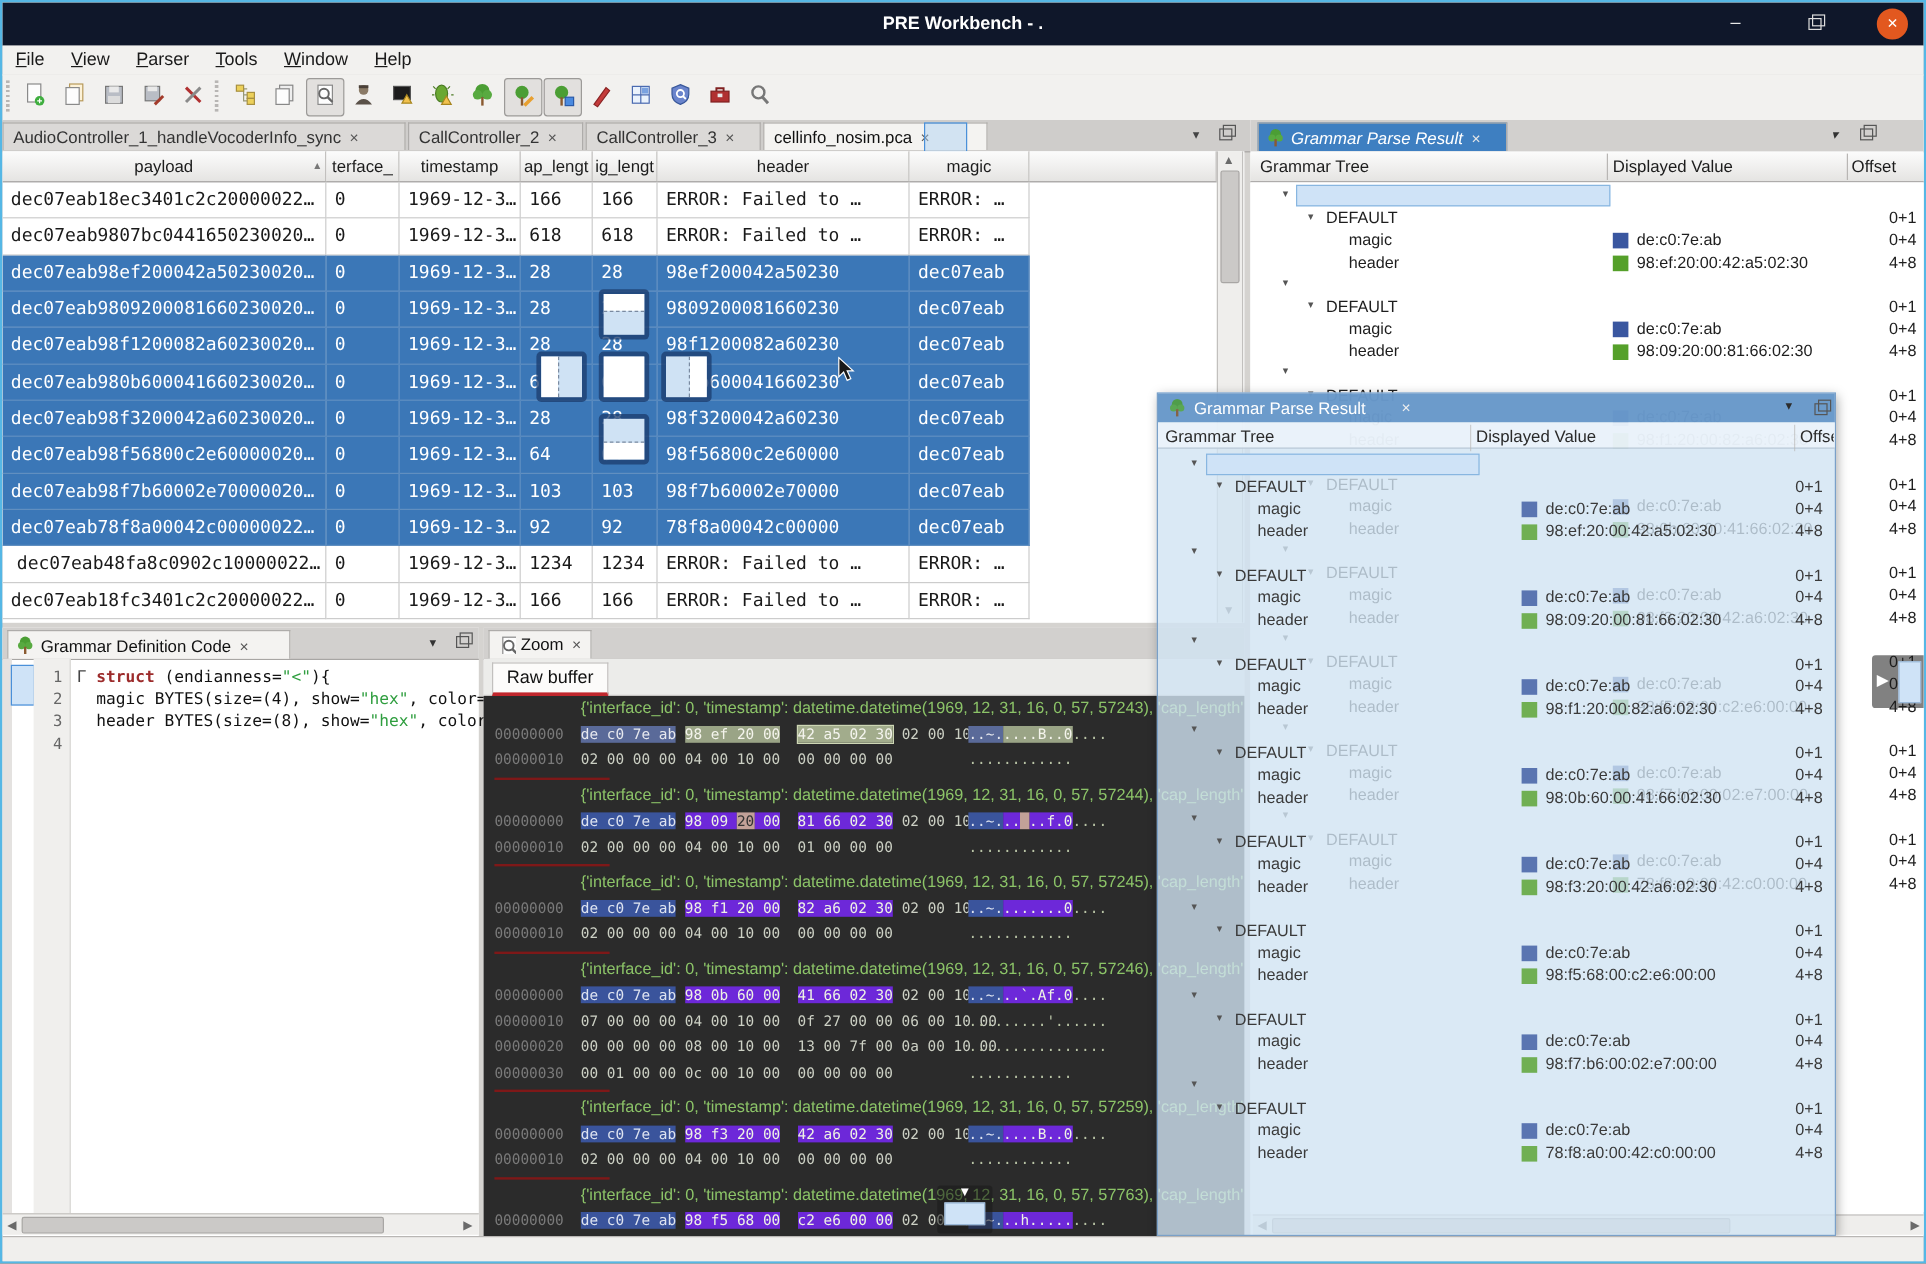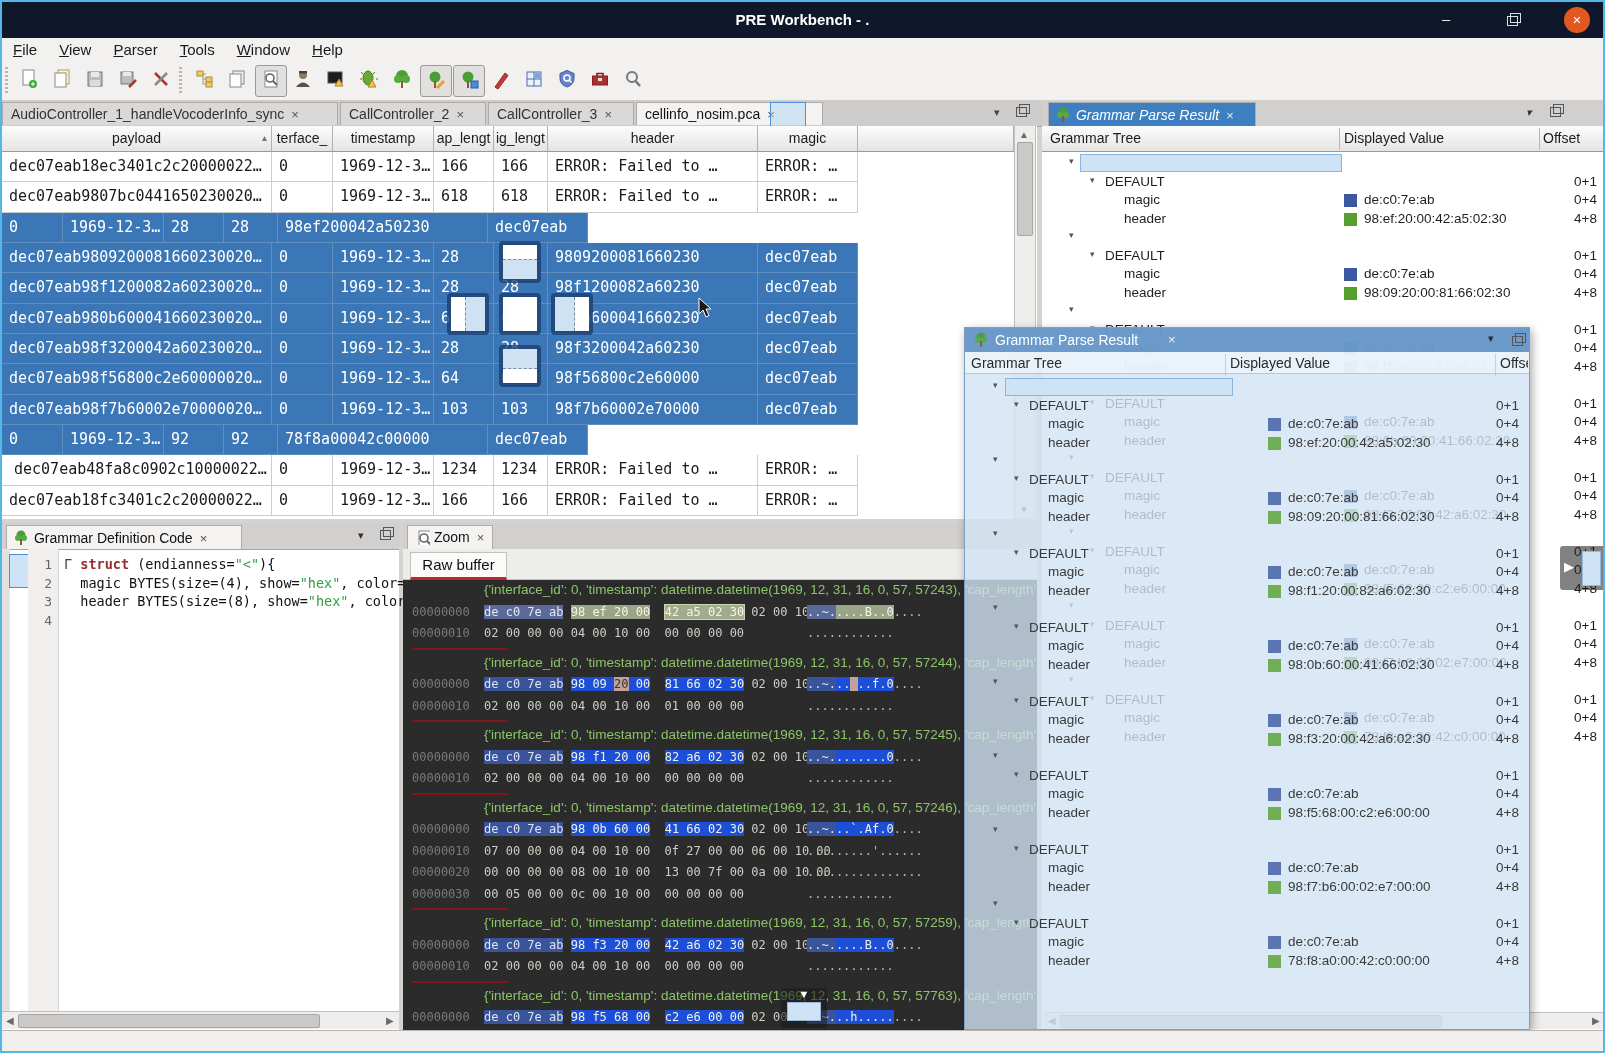--- a/index.html
+++ b/index.html
@@ -83,21 +83,21 @@
   .subtab{position:absolute;left:7px;top:3px;width:97px;height:28px;background:#fcfbfa;border:1px solid #c2c0be;
           border-bottom:3px solid #c0272d;box-sizing:border-box;font-size:15px;color:#111;text-align:center;padding-top:3px;}
   .hexarea{position:absolute;left:0;top:57px;width:100%;height:450px;background:#2b2b2b;overflow:hidden;
            font-family:"DejaVu Sans Mono",monospace;font-size:12px;}
   .hexline{position:relative;height:21.5px;white-space:pre;}
   .hexmeta{position:absolute;left:81px;top:2px;color:#8cc468;font-family:"Liberation Sans",sans-serif;font-size:13.5px;white-space:pre;}
   .hexaddr{position:absolute;left:9px;top:3px;color:#7a7a7a;}
   .hexbytes{position:absolute;left:81px;top:3px;color:#ccd0c4;}
   .hexascii{position:absolute;left:404px;top:3px;color:#b9c4a6;}
   .hx-b{background:#3a549c;color:#dde3f0;} .hx-b1{background:#5a6a99;color:#e6e8ee;}
-  .hx-g{background:#1d4ed8;color:#eef2e4;} .hx-s1{background:#9aa486;color:#f4f4ec;}
+  .hx-g{background:#6d28d9;color:#eef2e4;} .hx-s1{background:#9aa486;color:#f4f4ec;}
   .hx-s2{background:#a2ac8c;color:#f4f4ee;box-shadow:0 0 0 1px #cdd6b4;} .hx-p{background:#c2a198;color:#333;}
   .redsep{height:2px;width:96px;background:#7e1818;margin:3px 0 3px 9px;}
   
   .dockcell{position:absolute;width:42px;height:42px;background:rgba(28,62,112,0.78);border-radius:4px;}
   .dockinner{position:absolute;left:4px;top:4px;width:34px;height:34px;background:#cfe2f4;overflow:hidden;}
   .dockwhite{position:absolute;background:#fff;}
   .dashline{position:absolute;border-top:1px dashed #7a8aa0;}
   .dashlinev{position:absolute;border-left:1px dashed #7a8aa0;}
   .edgedock{position:absolute;background:rgba(25,25,25,0.55);border-radius:3px;color:#fff;}
   
@@ -243,20 +243,21 @@
       <div class="prow" style="top: 56.33px; height: 30.33px;">
         <div class="pcell" style="width: 270px; height: 30.33px;">dec07eab9807bc0441650230020…</div>
         <div class="pcell" style="width: 61px; height: 30.33px;">0</div>
         <div class="pcell" style="width: 101px; height: 30.33px;">1969-12-3…</div>
         <div class="pcell" style="width: 60px; height: 30.33px;">618</div>
         <div class="pcell" style="width: 54px; height: 30.33px;">618</div>
         <div class="pcell" style="width: 210px; height: 30.33px;">ERROR: Failed to …</div>
         <div class="pcell" style="width: 100px; height: 30.33px;">ERROR: …</div>
       </div>
       <div class="prow sel" style="top: 86.66px; height: 30.33px;">
+        <div class="pcell" style="width: 270px; height: 30.33px;">dec07eab98ef200042a50230020…</div>
         <div class="pcell" style="width: 61px; height: 30.33px;">0</div>
         <div class="pcell" style="width: 101px; height: 30.33px;">1969-12-3…</div>
         <div class="pcell" style="width: 60px; height: 30.33px;">28</div>
         <div class="pcell" style="width: 54px; height: 30.33px;">28</div>
         <div class="pcell" style="width: 210px; height: 30.33px;">98ef200042a50230</div>
         <div class="pcell" style="width: 100px; height: 30.33px;">dec07eab</div>
       </div>
       <div class="prow sel" style="top: 116.99px; height: 30.33px;">
         <div class="pcell" style="width: 270px; height: 30.33px;">dec07eab9809200081660230020…</div>
         <div class="pcell" style="width: 61px; height: 30.33px;">0</div>
@@ -305,20 +306,21 @@
       <div class="prow sel" style="top: 268.64px; height: 30.33px;">
         <div class="pcell" style="width: 270px; height: 30.33px;">dec07eab98f7b60002e70000020…</div>
         <div class="pcell" style="width: 61px; height: 30.33px;">0</div>
         <div class="pcell" style="width: 101px; height: 30.33px;">1969-12-3…</div>
         <div class="pcell" style="width: 60px; height: 30.33px;">103</div>
         <div class="pcell" style="width: 54px; height: 30.33px;">103</div>
         <div class="pcell" style="width: 210px; height: 30.33px;">98f7b60002e70000</div>
         <div class="pcell" style="width: 100px; height: 30.33px;">dec07eab</div>
       </div>
       <div class="prow sel" style="top: 298.97px; height: 30.33px;">
+        <div class="pcell" style="width: 270px; height: 30.33px;">dec07eab78f8a00042c00000022…</div>
         <div class="pcell" style="width: 61px; height: 30.33px;">0</div>
         <div class="pcell" style="width: 101px; height: 30.33px;">1969-12-3…</div>
         <div class="pcell" style="width: 60px; height: 30.33px;">92</div>
         <div class="pcell" style="width: 54px; height: 30.33px;">92</div>
         <div class="pcell" style="width: 210px; height: 30.33px;">78f8a00042c00000</div>
         <div class="pcell" style="width: 100px; height: 30.33px;">dec07eab</div>
       </div>
       <div class="prow" style="top: 329.3px; height: 30.33px;">
         <div class="pcell" style="width: 270px; height: 30.33px; padding-left: 12px;">dec07eab48fa8c0902c10000022…</div>
         <div class="pcell" style="width: 61px; height: 30.33px;">0</div>
@@ -582,21 +584,21 @@
         <div class="hexline"><div class="hexaddr">00000010</div><div class="hexbytes"><span>02 00 00 00 04 00 10 00  01 00 00 00</span></div><div class="hexascii"><span>............</span></div></div>
         <div class="redsep"></div>
         <div class="hexline"><div class="hexmeta">{'interface_id': 0, 'timestamp': datetime.datetime(1969, 12, 31, 16, 0, 57, 57245), 'cap_length': 28</div></div>
         <div class="hexline"><div class="hexaddr">00000000</div><div class="hexbytes"><span class="hx-b">de c0 7e ab</span><span> </span><span class="hx-g">98 f1 20 00</span><span>  </span><span class="hx-g">82 a6 02 30</span><span> 02 00 10 00</span></div><div class="hexascii"><span class="hx-b">..~.</span><span class="hx-g">.......0</span><span>....</span></div></div>
         <div class="hexline"><div class="hexaddr">00000010</div><div class="hexbytes"><span>02 00 00 00 04 00 10 00  00 00 00 00</span></div><div class="hexascii"><span>............</span></div></div>
         <div class="redsep"></div>
         <div class="hexline"><div class="hexmeta">{'interface_id': 0, 'timestamp': datetime.datetime(1969, 12, 31, 16, 0, 57, 57246), 'cap_length': 60</div></div>
         <div class="hexline"><div class="hexaddr">00000000</div><div class="hexbytes"><span class="hx-b">de c0 7e ab</span><span> </span><span class="hx-g">98 0b 60 00</span><span>  </span><span class="hx-g">41 66 02 30</span><span> 02 00 10 00</span></div><div class="hexascii"><span class="hx-b">..~.</span><span class="hx-g">..`.Af.0</span><span>....</span></div></div>
         <div class="hexline"><div class="hexaddr">00000010</div><div class="hexbytes"><span>07 00 00 00 04 00 10 00  0f 27 00 00 06 00 10 00</span></div><div class="hexascii"><span>.........'......</span></div></div>
         <div class="hexline"><div class="hexaddr">00000020</div><div class="hexbytes"><span>00 00 00 00 08 00 10 00  13 00 7f 00 0a 00 10 00</span></div><div class="hexascii"><span>................</span></div></div>
-        <div class="hexline"><div class="hexaddr">00000030</div><div class="hexbytes"><span>00 05 00 00 0c 00 10 00  00 00 00 00</span></div><div class="hexascii"><span>............</span></div></div>
+        <div class="hexline"><div class="hexaddr">00000030</div><div class="hexbytes"><span>00 01 00 00 0c 00 10 00  00 00 00 00</span></div><div class="hexascii"><span>............</span></div></div>
         <div class="redsep"></div>
         <div class="hexline"><div class="hexmeta">{'interface_id': 0, 'timestamp': datetime.datetime(1969, 12, 31, 16, 0, 57, 57259), 'cap_length': 28</div></div>
         <div class="hexline"><div class="hexaddr">00000000</div><div class="hexbytes"><span class="hx-b">de c0 7e ab</span><span> </span><span class="hx-g">98 f3 20 00</span><span>  </span><span class="hx-g">42 a6 02 30</span><span> 02 00 10 00</span></div><div class="hexascii"><span class="hx-b">..~.</span><span class="hx-g">....B..0</span><span>....</span></div></div>
         <div class="hexline"><div class="hexaddr">00000010</div><div class="hexbytes"><span>02 00 00 00 04 00 10 00  00 00 00 00</span></div><div class="hexascii"><span>............</span></div></div>
         <div class="redsep"></div>
         <div class="hexline"><div class="hexmeta">{'interface_id': 0, 'timestamp': datetime.datetime(1969, 12, 31, 16, 0, 57, 57763), 'cap_length': 64</div></div>
         <div class="hexline"><div class="hexaddr">00000000</div><div class="hexbytes"><span class="hx-b">de c0 7e ab</span><span> </span><span class="hx-g">98 f5 68 00</span><span>  </span><span class="hx-g">c2 e6 00 00</span><span> 02 00 10 00</span></div><div class="hexascii"><span class="hx-b">..~.</span><span class="hx-g">..h.....</span><span>....</span></div></div>
       </div>
     </div>
 

